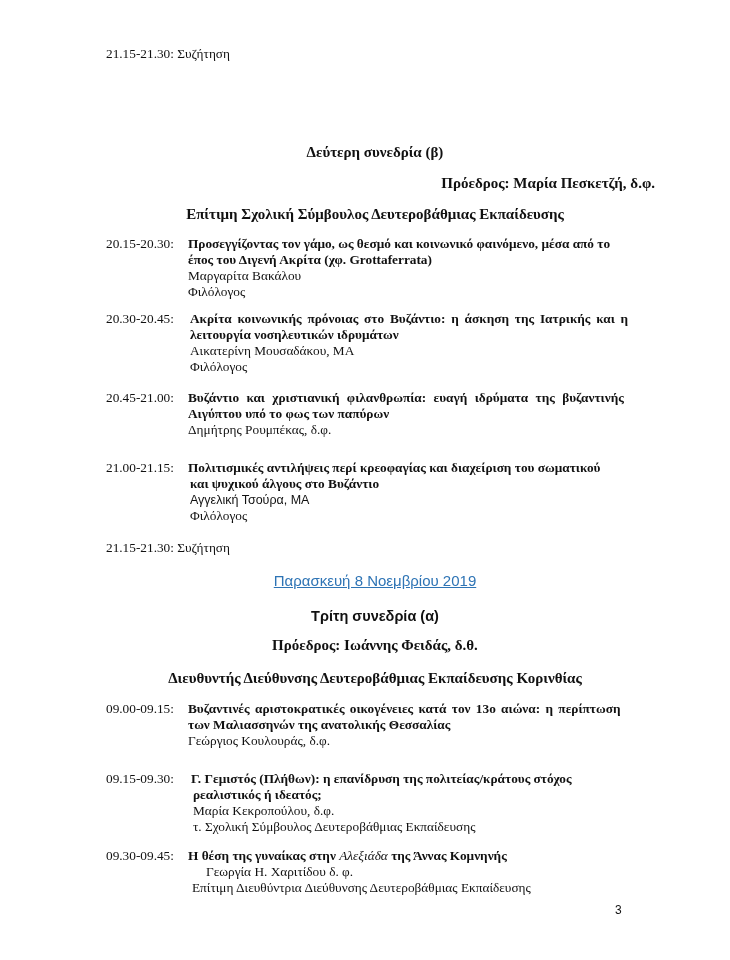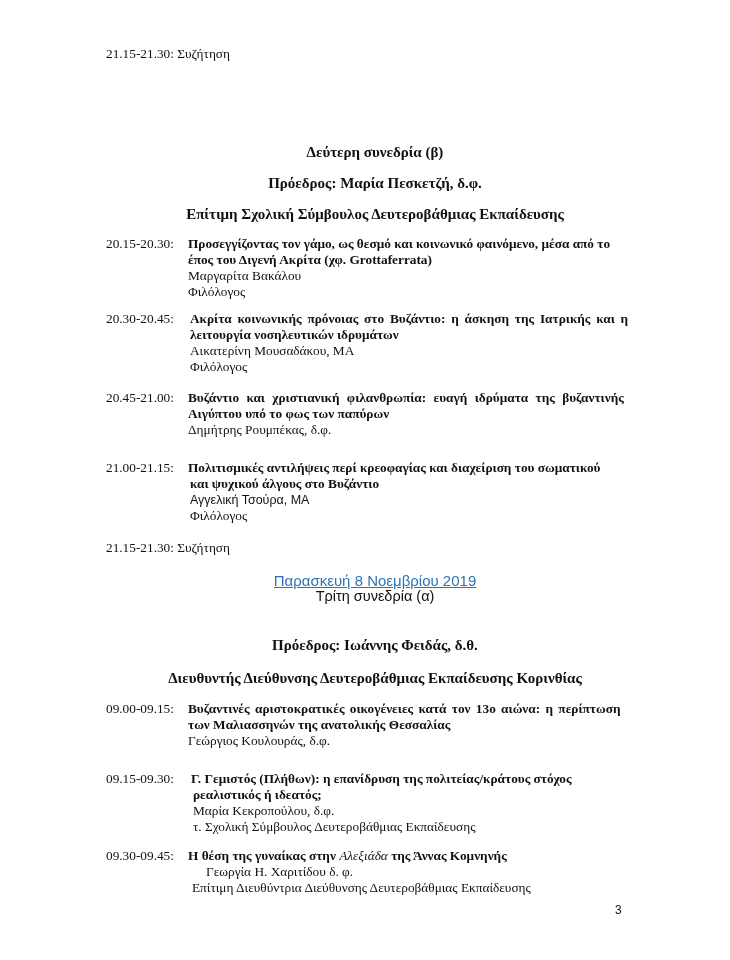--- a/index.html
+++ b/index.html
@@ -20,21 +20,21 @@
 </style>
 </head>
 <body>
 
 <div class="abs plain" style="left:106px; top:46px;">
   <span>21.15-21.30:</span>
   <span>Συζήτηση</span>
 </div>
 
 <div class="center" style="top:144px;">Δεύτερη συνεδρία (β)</div>
-<div class="center" style="top:175px;">Πρόεδρος: Μαρία Πεσκετζή, δ.φ.</div>
+<div class="center" style="top:175px;text-align:right;">Πρόεδρος: Μαρία Πεσκετζή, δ.φ.</div>
 <div class="center" style="top:206px;">Επίτιμη Σχολική Σύμβουλος Δευτεροβάθμιας Εκπαίδευσης</div>
 
 <div class="item" style="top:236px;">
   <span class="time">20.15-20.30:</span>
   <div class="body">
     <div class="title line">Προσεγγίζοντας τον γάμο, ως θεσμό και κοινωνικό φαινόμενο, μέσα από το</div>
     <div class="title line">έπος του Διγενή Ακρίτα (χφ. Grottaferrata)</div>
     <div class="line">Μαργαρίτα Βακάλου</div>
     <div class="line">Φιλόλογος</div>
   </div>
@@ -69,21 +69,21 @@
   </div>
 </div>
 
 <div class="abs plain" style="left:106px; top:540px;">
   <span>21.15-21.30:</span>
   <span>Συζήτηση</span>
 </div>
 
 <div class="center day" style="top:572px;">Παρασκευή 8 Νοεμβρίου 2019</div>
 
-<div class="center sans-bold" style="top:588px; font-weight:normal;">Τρίτη συνεδρία (α)</div>
+<div class="center sans-bold" style="top:608px; font-weight:bold;">Τρίτη συνεδρία (α)</div>
 <div class="center" style="top:637px;">Πρόεδρος: Ιωάννης Φειδάς, δ.θ.</div>
 <div class="center" style="top:670px;">Διευθυντής Διεύθυνσης Δευτεροβάθμιας Εκπαίδευσης Κορινθίας</div>
 
 <div class="item" style="top:701px;">
   <span class="time">09.00-09.15:</span>
   <div class="body">
     <div class="title line" style="word-spacing:2px;">Βυζαντινές αριστοκρατικές οικογένειες κατά τον 13ο αιώνα: η περίπτωση</div>
     <div class="title line">των Μαλιασσηνών της ανατολικής Θεσσαλίας</div>
     <div class="line">Γεώργιος Κουλουράς, δ.φ.</div>
   </div>

